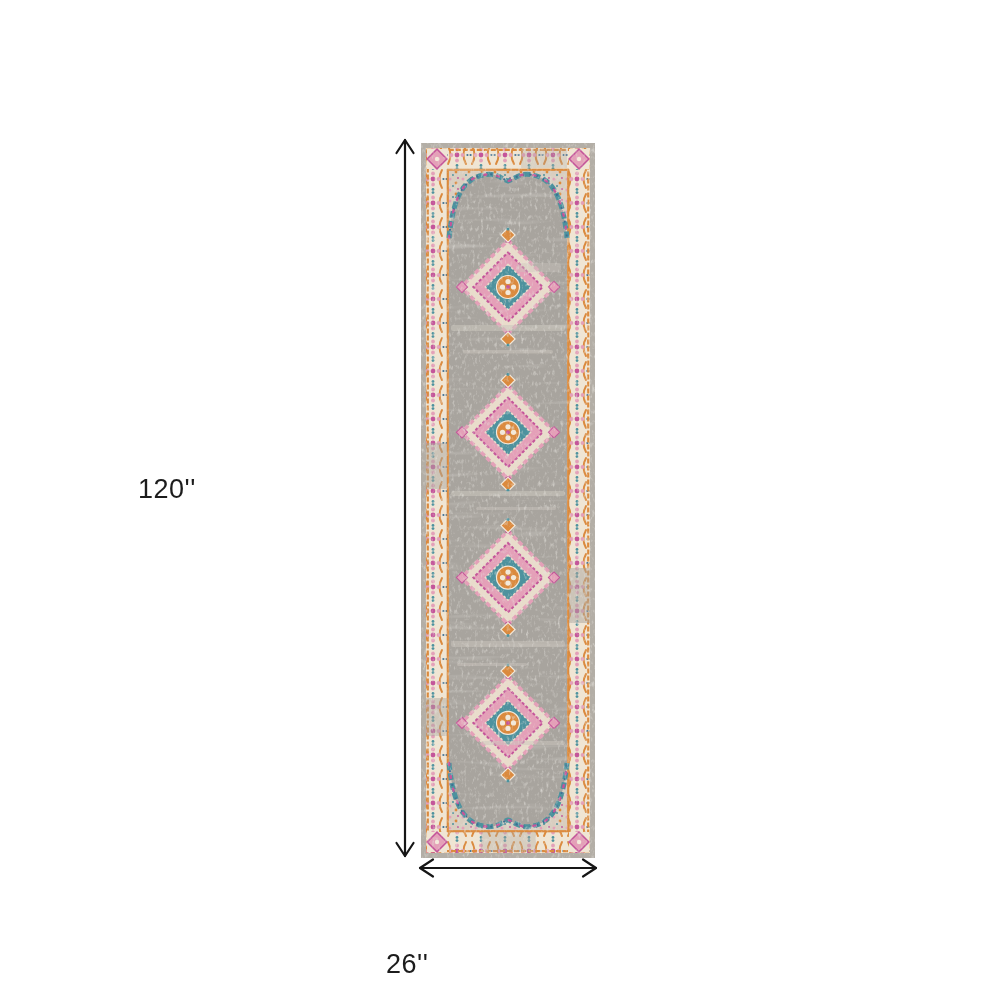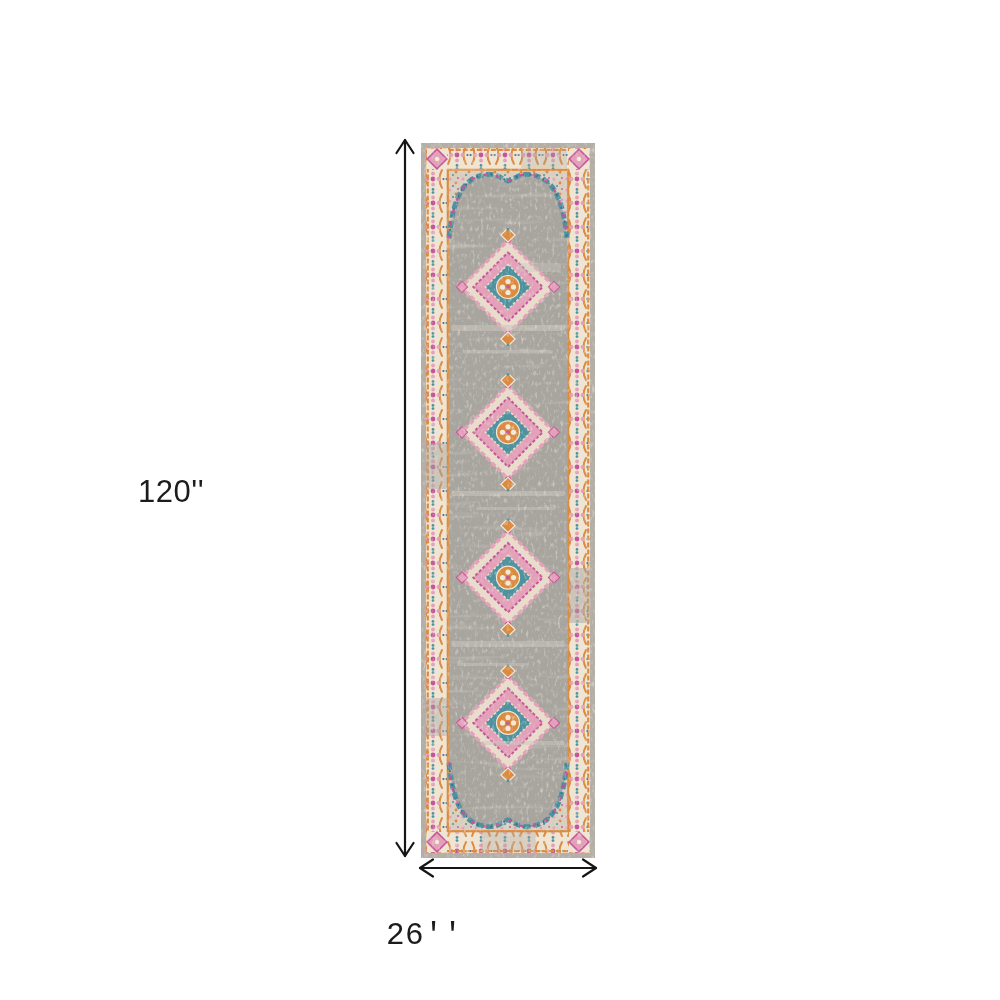--- a/index.html
+++ b/index.html
@@ -24,26 +24,26 @@
   .arrow path {
     stroke: var(--arrow-color, #161616);
     stroke-width: 2.2;
     fill: none;
     stroke-linecap: round;
     stroke-linejoin: round;
   }
   .dim-label {
     position: absolute;
     color: var(--text-color, #1c1c1c);
-    font-size: 31px;
+    font-size: 27px;
     letter-spacing: 0.5px;
     white-space: nowrap;
   }
   .label-height { left: 138px; top: 474px; }
-  .label-width  { left: 386px; top: 918px; font-family: Liberation Mono, monospace; }
+  .label-width  { left: 386px; top: 949px; }
 </style>
 </head>
 <body>
 
 <div class="stage">
 
   <figure class="rug">
     <svg viewBox="0 0 174 715" preserveAspectRatio="none">
       <defs>
 

